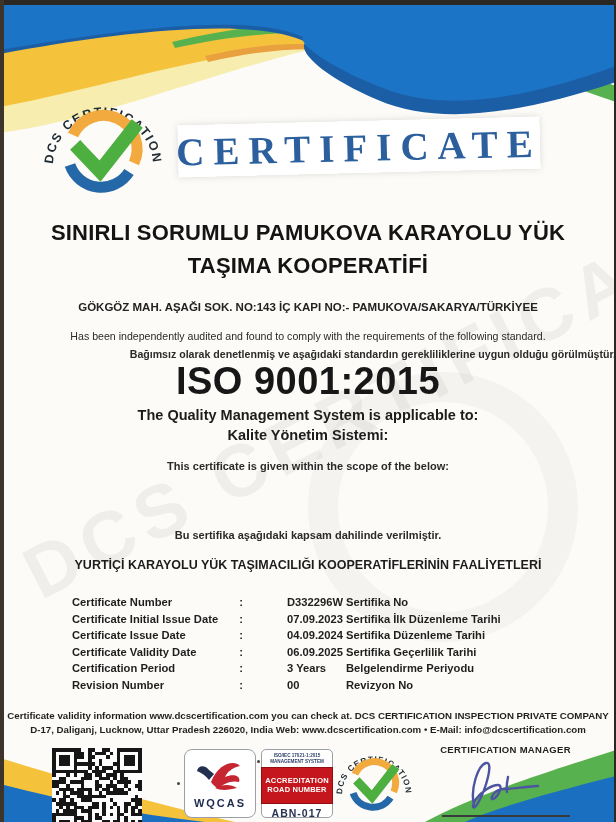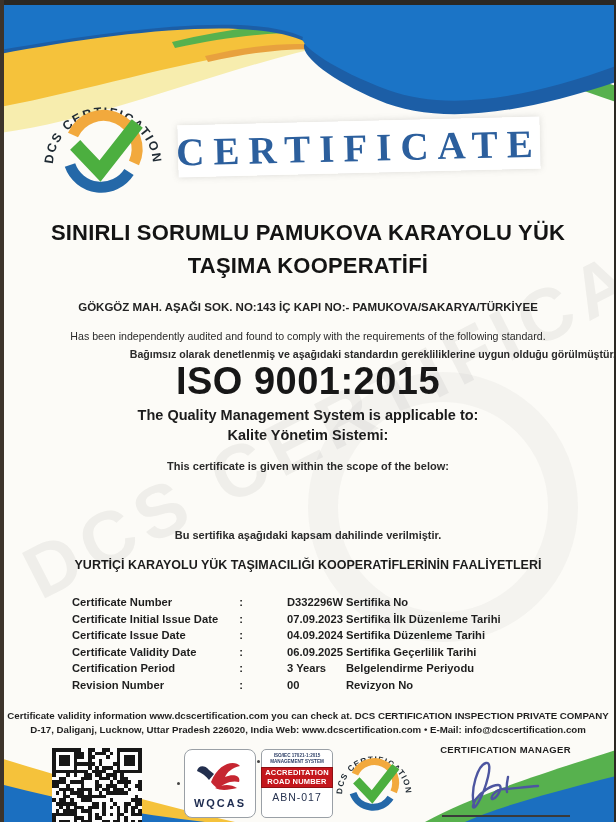--- a/index.html
+++ b/index.html
@@ -77,22 +77,22 @@
   .qr i{display:block;}
   .qr i.b{background:#161616;}
 
   .badge{position:absolute;top:749px;height:69px;z-index:10;background:#fff;
          border:1px solid #9aa0a6;border-radius:8px;box-sizing:border-box;}
   .wqcas{left:184px;width:72px;display:flex;flex-direction:column;align-items:center;justify-content:center;}
   .wqcas-label{font-size:11px;font-weight:700;letter-spacing:2px;color:#1d2b4f;margin-top:1px;}
   .accred{left:261px;width:72px;border-radius:5px;display:flex;flex-direction:column;align-items:center;padding-top:3px;}
   .accred .tiny{font-size:4.6px;font-weight:700;color:#2c3e66;line-height:1.3;text-align:center;}
   .accred .redbox{margin-top:2px;background:#c4161c;color:#fff;border:1px solid #8e1013;
-                  font-size:7.5px;font-weight:700;line-height:1.25;text-align:center;padding:0 3px;letter-spacing:0.2px;}
-  .accred .abn{margin-top:3px;font-size:10.5px;font-weight:400;color:#26324f;letter-spacing:1px;}
+                  font-size:7.5px;font-weight:700;line-height:1.25;text-align:center;padding:8px 3px;letter-spacing:0.2px;}
+  .accred .abn{margin-top:3px;font-size:10.5px;font-weight:700;color:#26324f;letter-spacing:1px;}
   .dot{position:absolute;top:782px;width:3px;height:3px;background:#444;border-radius:50%;z-index:10;}
 
   .manager{position:absolute;left:418px;top:744px;width:175px;text-align:center;z-index:10;}
   .manager-label{font-size:9.5px;font-weight:700;color:#222;letter-spacing:0.3px;}
   .sig{width:120px;height:56px;margin:0 auto;}
   .sig-line{width:128px;height:2px;background:#3a3a3a;margin:0 auto;}
 
   .curvetext{font-size:12.5px;font-weight:700;letter-spacing:1.6px;fill:#1f2a33;
              font-family:"Liberation Sans",sans-serif;}
 </style>

